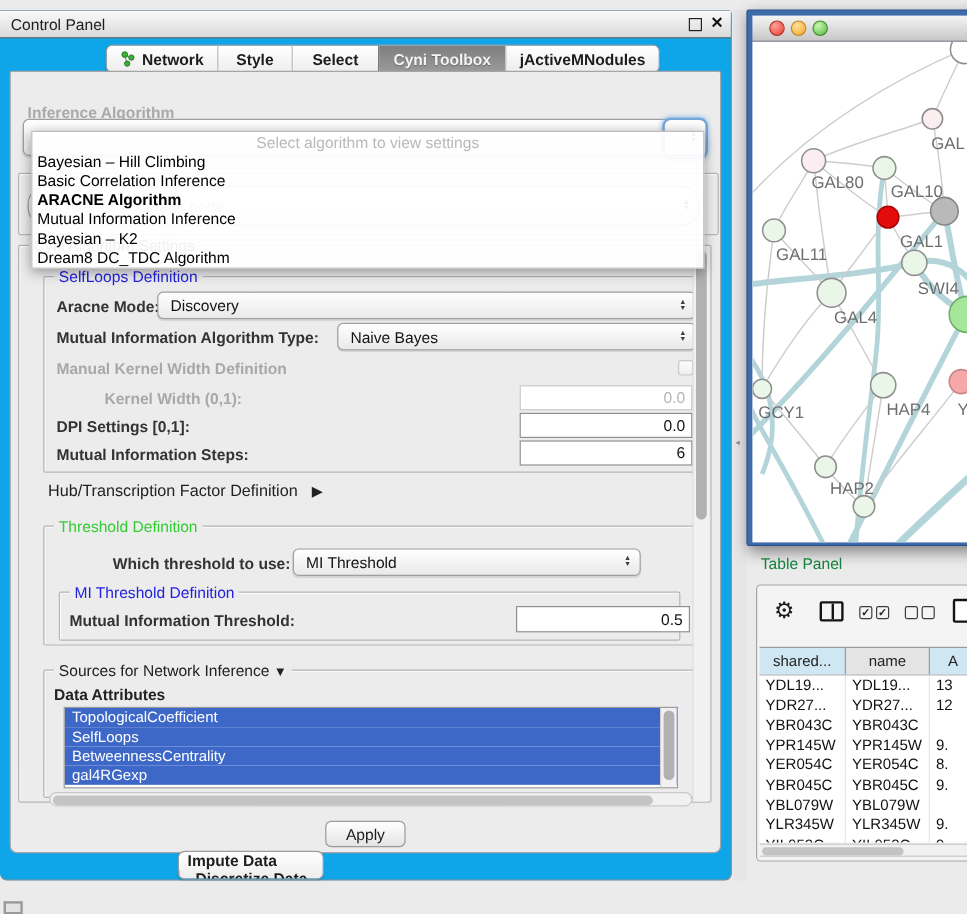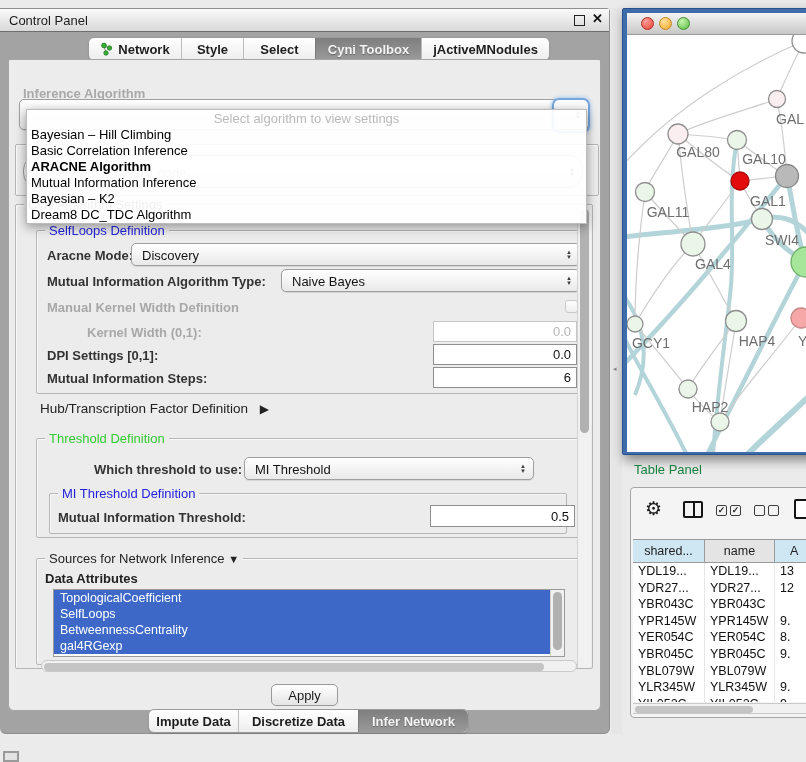--- a/index.html
+++ b/index.html
@@ -1,21 +1,21 @@
 <!DOCTYPE html>
 <html><head>
 <meta charset="utf-8">
 <style>
   html,body{margin:0;padding:0;}
   #root{position:relative;width:806px;height:762px;background:#ebebeb;overflow:hidden;
         font-family:"Liberation Sans",sans-serif;-webkit-font-smoothing:antialiased;}
   .abs{position:absolute;}
 
   
-  .cp-win{left:0;top:8px;width:610px;height:726px;background:#a3a3a3;border:1px solid #8f8f8f;
+  .cp-win{left:0;top:8px;width:610px;height:726px;background:#0ea5e9;border:1px solid #8f8f8f;
           border-left:none;border-radius:0 4px 6px 6px;box-sizing:border-box;}
   .cp-titlebar{left:0;top:0;width:100%;height:23px;background:linear-gradient(#fafafa,#d9d9d9);
           border-bottom:1px solid #6e6e6e;box-sizing:border-box;}
   .cp-title{left:9px;top:4px;font-size:13px;color:#1c1c1c;}
   .float-ico{left:574px;top:6px;width:9px;height:9px;border:1.5px solid #222;background:transparent;}
   .close-ico{left:592px;top:2px;font-size:13px;font-weight:bold;color:#111;}
 
   
   .tabrow{display:flex;height:22px;border:1px solid #9b9b9b;border-radius:6px;overflow:hidden;
           background:linear-gradient(#ffffff,#ededed);box-shadow:0 1px 1px rgba(0,0,0,.12);}
@@ -253,21 +253,21 @@
         <div class="abs vscroll" style="right:1px;top:1px;width:13px;height:462px;border-radius:0 2px 2px 0;">
           <div class="abs vthumb" style="left:2px;top:3px;width:9px;height:224px;"></div>
         </div>
       </div>
 
       <div class="abs applybtn" style="left:262px;top:624px;width:67px;height:22px;">
         <span>Apply</span>
       </div>
     </div>
 
-    <div class="abs tabrow" style="left:148px;top:700px;">
+    <div class="abs tabrow" style="left:148px;top:700px;flex-direction:column;">
       <div class="tab" style="width:89px;">
         <span>Impute Data</span>
       </div>
       <div class="tab" style="width:120px;">
         <span>Discretize Data</span>
       </div>
       <div class="tab sel" style="width:110px;">
         <span>Infer Network</span>
       </div>
     </div>

